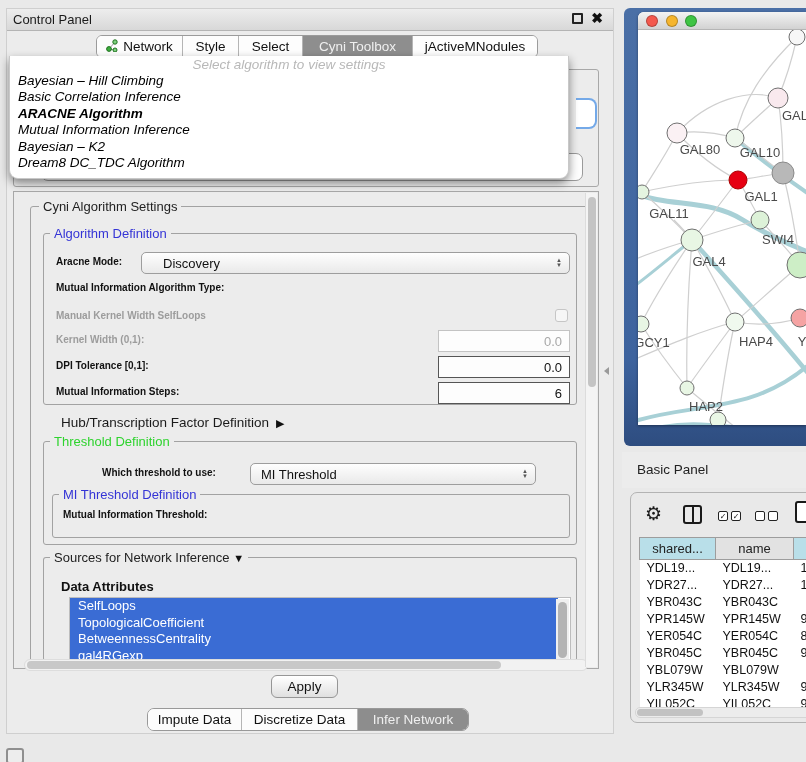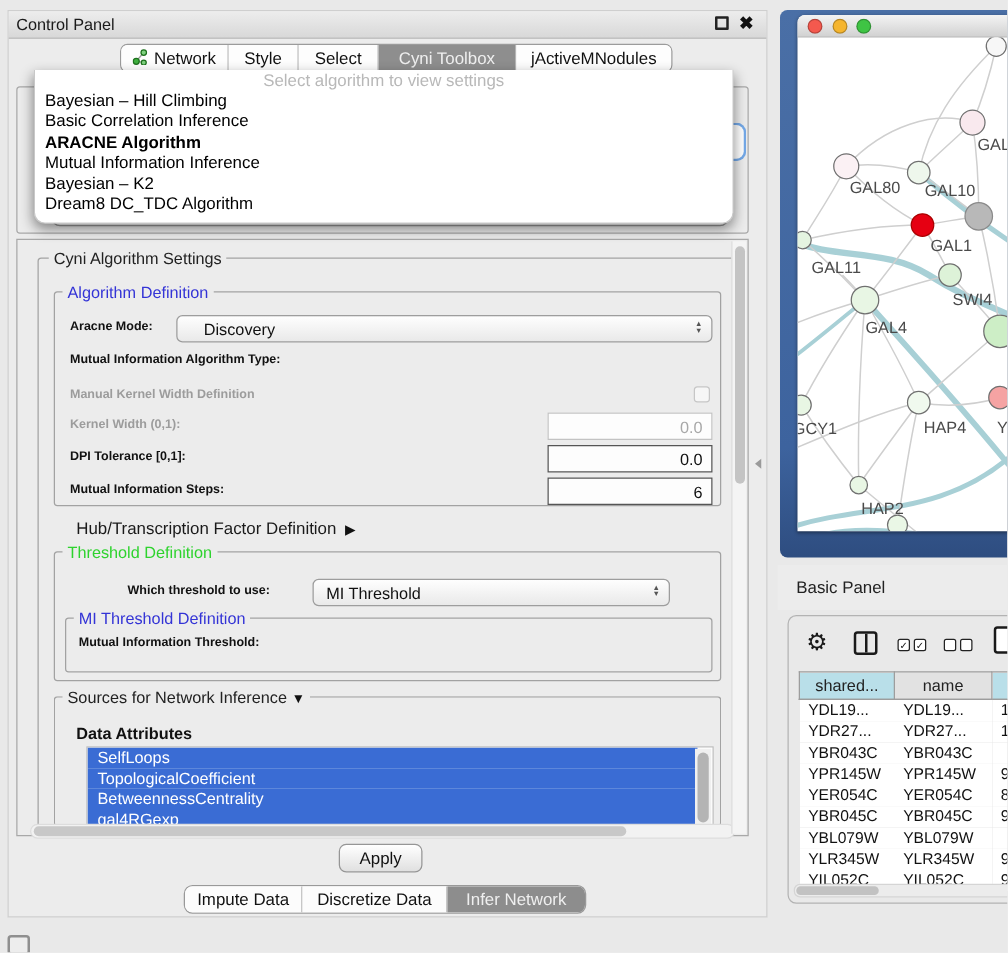--- a/index.html
+++ b/index.html
@@ -30,23 +30,23 @@
   
   .frag-border { position:absolute; left:6px; top:60px; width:586px; height:118px;
      border:1px solid #a8a8a8; border-radius:3px; z-index:1; }
   .frag-combo-gray { position:absolute; left:34px; top:144px; width:542px; height:28px;
      border:1px solid #9a9a9a; border-radius:7px; background:#fdfdfd; z-index:2;
      font-size:13px; color:#b0b0b0; line-height:26px; padding-left:14px; }
   .frag-combo-blue { position:absolute; left:569px; top:89px; width:21px; height:31px;
      border:2px solid #74a9e8; border-left:none; border-radius:0 8px 8px 0; background:#fff; z-index:2; }
 
   
-  .dropdown { position:absolute; left:20px; top:47px; width:560px; height:123px;
+  .dropdown { position:absolute; left:2px; top:47px; width:560px; height:123px;
      background:#fff; border:1px solid #c8c8c8; border-top:none; border-radius:0 0 9px 9px;
-     box-shadow:0 4px 10px rgba(0,0,0,.45); z-index:5; overflow:hidden; }
+     box-shadow:0 4px 10px rgba(0,0,0,.45); z-index:5; overflow:hidden;font-style:italic; }
   .dd-head { text-align:center; color:#b8b8b8; font-size:13.5px; height:17px; line-height:17px; }
   .dd-item { font-size:13.5px; color:#000; height:16.4px; line-height:16.4px; padding-left:8px; white-space:nowrap; }
   .dd-item.bold { font-weight:bold; }
 
   
   .scrollpane { position:absolute; left:6px; top:182px; width:586px; height:478px;
      border:1px solid #a8a8a8; background:#ececec; }
   .vscroll { position:absolute; right:1px; top:1px; bottom:1px; width:12px; background:#f4f4f4; border-left:1px solid #dcdcdc; }
   .vthumb { position:absolute; left:1.5px; top:4px; width:8px; height:190px; background:#c4c4c4; border-radius:5px; }
 
@@ -199,21 +199,21 @@
           <div class="combo" style="left:97px;top:18px;width:429px;padding-left:11px;">
             <span class="cval">Discovery</span>
             <span class="stepper">
                 <span>▲</span>
                 <span>▼</span>
               </span>
           </div>
 
           <span class="flabel" style="left:12px;top:48px;">Mutual Information Algorithm Type:</span>
 
-          <span class="flabel dis" style="left:12px;top:76px;">Manual Kernel Width Definition</span>
+          <span class="flabel dis" style="left:12px;top:76px;">Manual Kernel Width SelfLoops</span>
           <span class="chk" style="left:511px;top:75px;"></span>
 
           <span class="flabel dis" style="left:12px;top:100px;">Kernel Width (0,1):</span>
           <input class="tfield dis" style="left: 394px; top: 96px; width: 132px;" readonly="" value="0.0">
 
           <span class="flabel" style="left:12px;top:126px;">DPI Tolerance [0,1]:</span>
           <input class="tfield" style="left: 394px; top: 122px; width: 132px;" readonly="" value="0.0">
 
           <span class="flabel" style="left:12px;top:152px;">Mutual Information Steps:</span>
           <input class="tfield" style="left: 394px; top: 148px; width: 132px;" readonly="" value="6">

